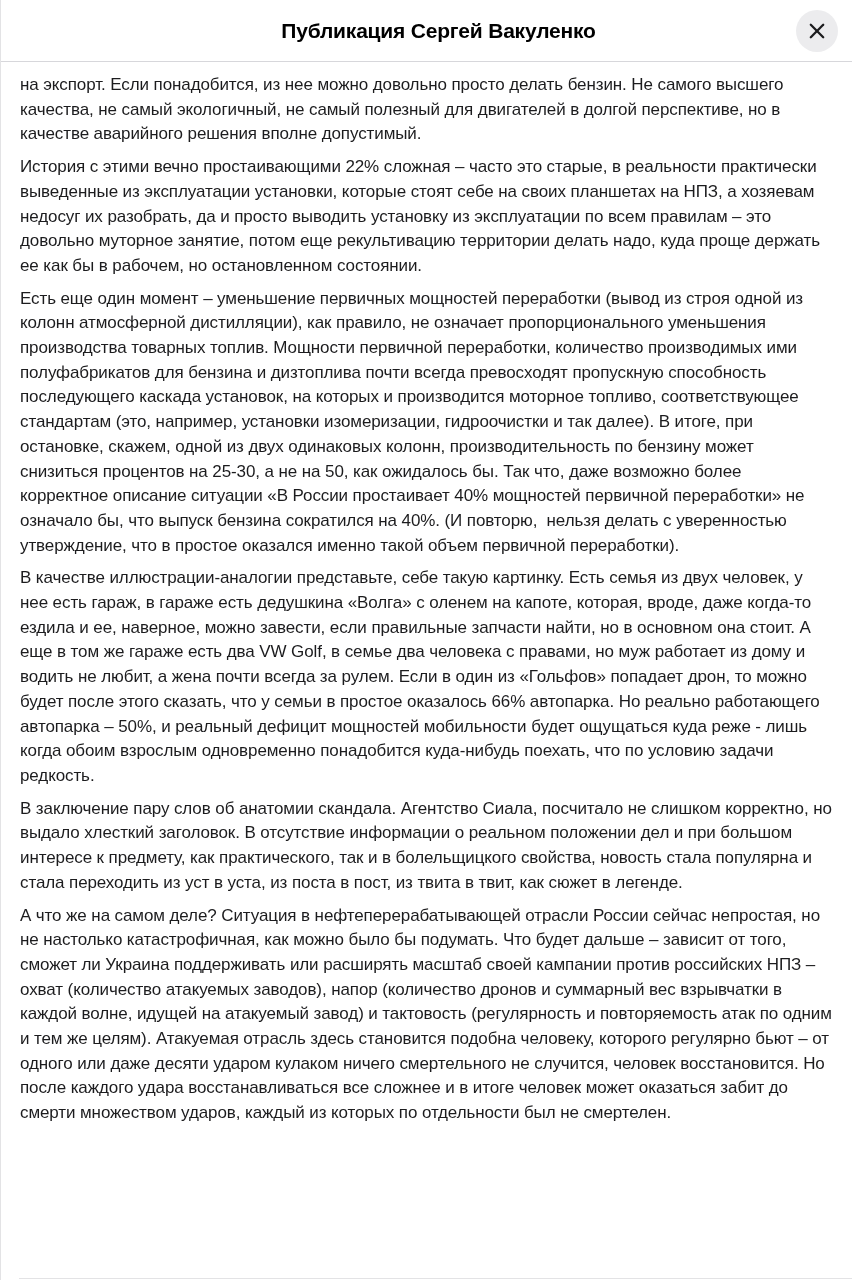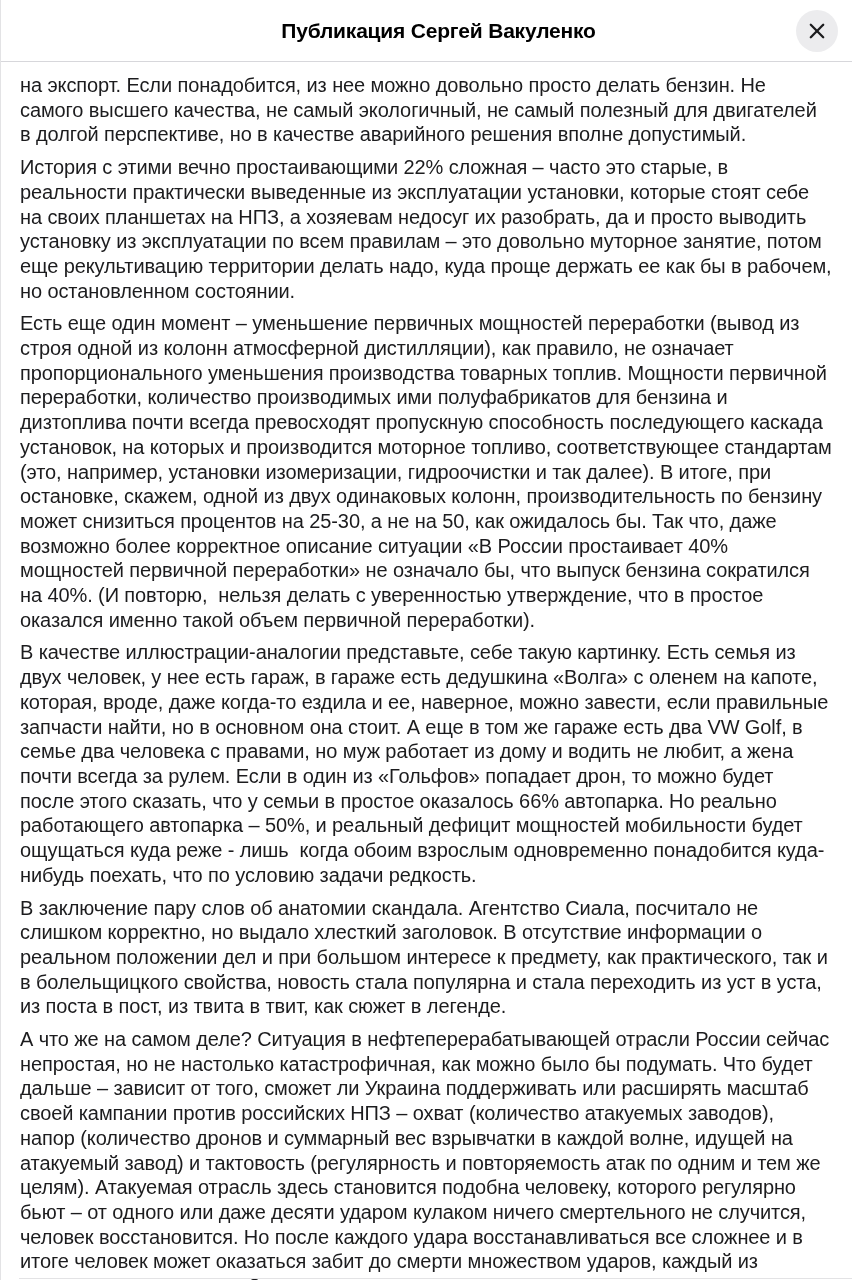--- a/index.html
+++ b/index.html
@@ -52,21 +52,21 @@
     }
     .close-btn svg {
       display: block;
       color: var(--close-icon-color, #1c1c1e);
     }
     .article {
       padding: 11px 20px 0 19px;
     }
     .article p {
       margin: 0 0 8px 0;
-      font-size: 20px;
+      font-size: 17px;
       line-height: 24.7px;
       letter-spacing: -0.1px;
       color: var(--text-color, #1c1c1e);
       white-space: pre-wrap;
     }
     .bottom-divider {
       position: absolute;
       left: 18px;
       right: 0;
       bottom: 1px;

